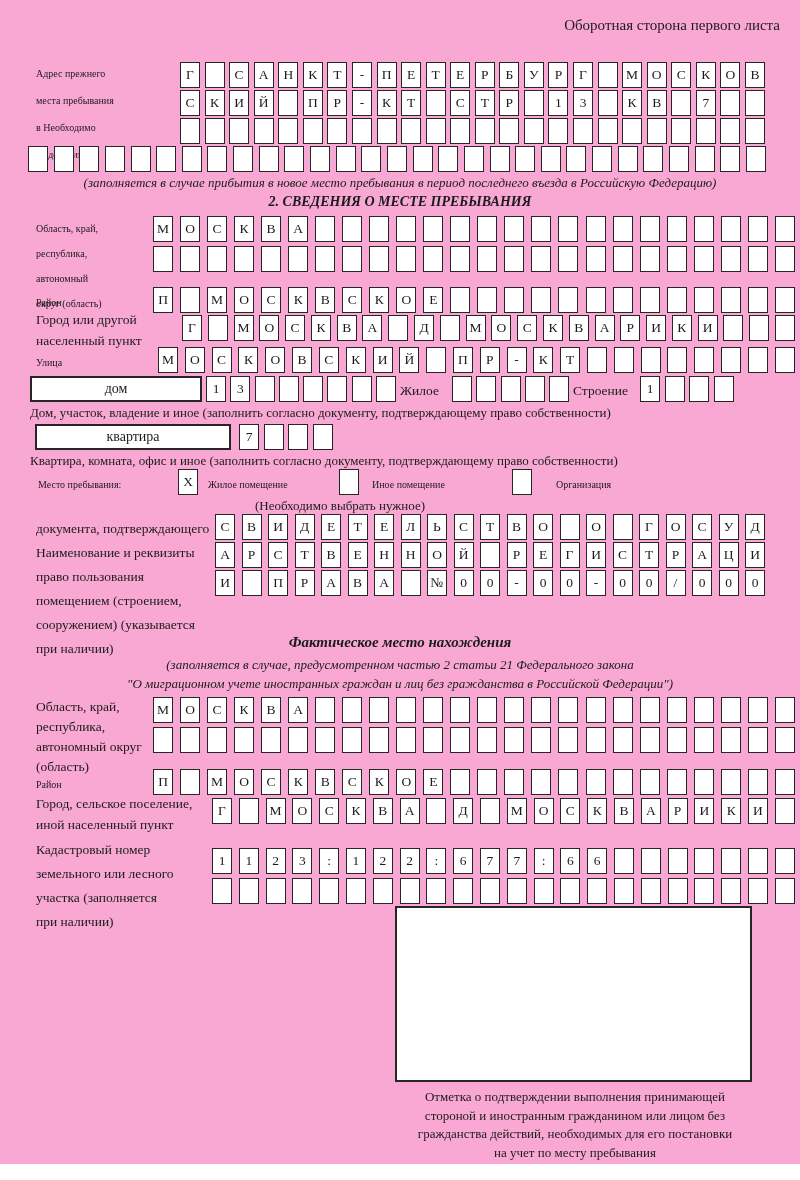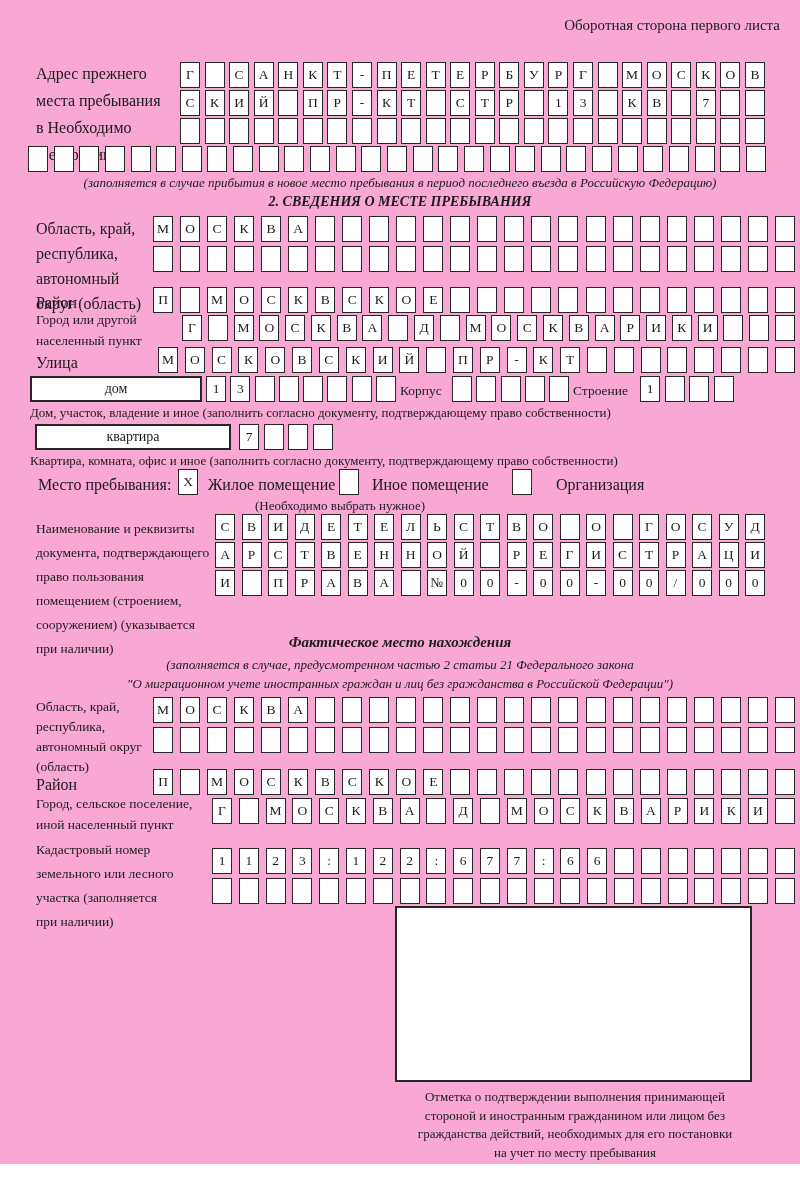--- a/index.html
+++ b/index.html
@@ -4,21 +4,21 @@
 <style>
   html,body{margin:0;padding:0;background:#fff;}
   .page{position:relative;width:800px;height:1164px;background:#f9a8d4;
         font-family:"Liberation Serif","DejaVu Serif",serif;color:#1b1b1b;overflow:hidden;}
   .abs{position:absolute;}
   .cellrow{position:absolute;display:flex;justify-content:space-between;}
   .cell{width:20px;height:26px;border:1.8px solid #262626;box-sizing:border-box;
         display:flex;align-items:center;justify-content:center;font-size:13.5px;
         flex:none;background:#fff;}
   .cell.abs{position:absolute;}
-  .lbl{position:absolute;font-size:16px;white-space:nowrap;line-height:24px;}
+  .lbl{position:absolute;font-size:10px;white-space:nowrap;line-height:24px;}
   .lbl-sm{font-size:13.5px;}
   .note{position:absolute;font-size:13px;white-space:nowrap;}
   .center{left:0;width:800px;text-align:center;font-style:italic;}
   .bold{font-weight:bold;}
   .labelbox{position:absolute;height:26px;border:2px solid #262626;box-sizing:border-box;
         display:flex;align-items:center;justify-content:center;font-size:14px;background:#fff;}
   .bigbox{position:absolute;border:2px solid #262626;box-sizing:border-box;background:#fff;}
   .stampnote{position:absolute;font-size:13px;text-align:center;line-height:18.5px;}
   .hdr{position:absolute;font-size:15px;white-space:nowrap;}
 </style>
@@ -298,21 +298,21 @@
   <div class="cellrow" style="left:206px;top:376px;width:190px">
       <div class="cell">1</div>
       <div class="cell">3</div>
       <div class="cell"></div>
       <div class="cell"></div>
       <div class="cell"></div>
       <div class="cell"></div>
       <div class="cell"></div>
       <div class="cell"></div>
     </div>
-  <div class="lbl lbl-sm" style="left:400px;top:379px">Корпус</div>
+  <div class="lbl lbl-sm" style="left:400px;top:379px">Жилое</div>
   <div class="cellrow" style="left:452px;top:376px;width:117px">
       <div class="cell"></div>
       <div class="cell"></div>
       <div class="cell"></div>
       <div class="cell"></div>
       <div class="cell"></div>
     </div>
   <div class="lbl lbl-sm" style="left:573px;top:379px">Строение</div>
   <div class="cellrow" style="left:640px;top:376px;width:94px">
       <div class="cell">1</div>
@@ -334,22 +334,22 @@
   <div class="lbl" style="left:38px;top:473px">Место пребывания:</div>
   <div class="cell abs" style="left:178px;top:469px">X</div>
   <div class="lbl" style="left:208px;top:473px">Жилое помещение</div>
   <div class="cell abs" style="left:339px;top:469px"></div>
   <div class="lbl" style="left:372px;top:473px">Иное помещение</div>
   <div class="cell abs" style="left:512px;top:469px"></div>
   <div class="lbl" style="left:556px;top:473px">Организация</div>
   <div class="note" style="left:140px;top:498px;width:400px;text-align:center">(Необходимо выбрать нужное)</div>
 
   <div class="lbl lbl-sm" style="left:36px;top:517px;line-height:24px">
+    <div>документа, подтверждающего</div>
     <div>Наименование и реквизиты</div>
-    <div>документа, подтверждающего</div>
     <div>право пользования</div>
     <div>помещением (строением,</div>
     <div>сооружением) (указывается</div>
     <div>при наличии)</div>
   </div>
   <div class="cellrow" style="left:215px;top:514px;width:550px">
       <div class="cell">С</div>
       <div class="cell">В</div>
       <div class="cell">И</div>
       <div class="cell">Д</div>

